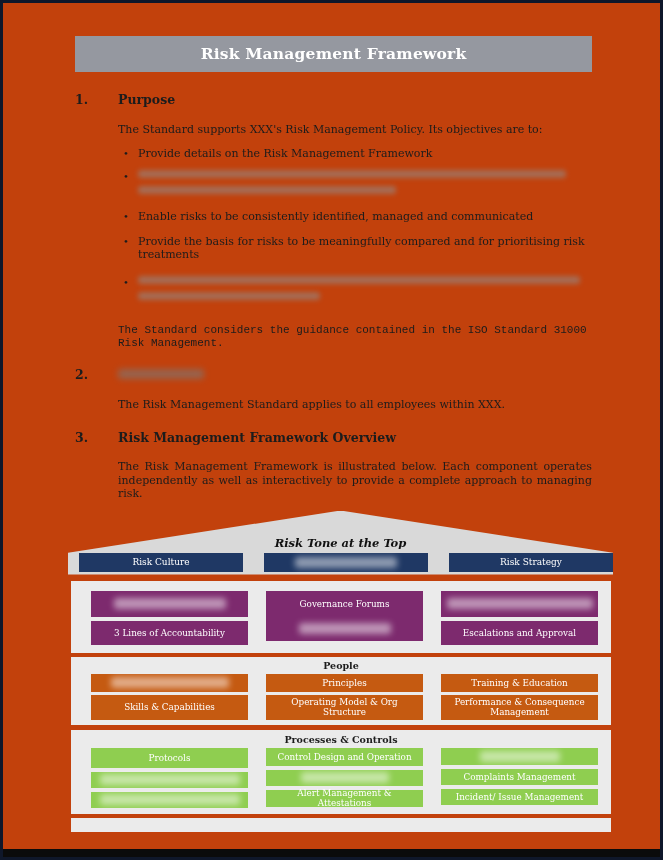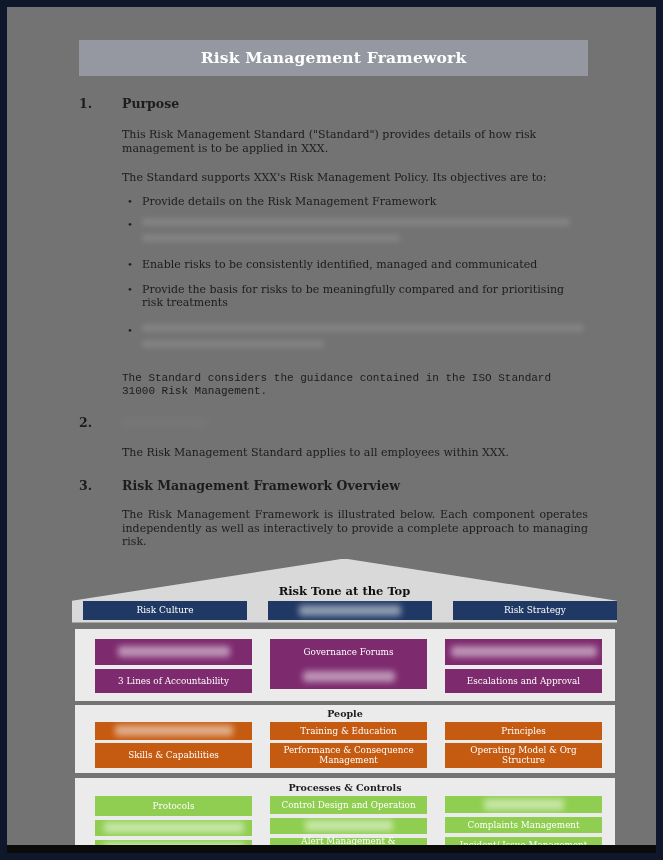--- a/index.html
+++ b/index.html
@@ -1,21 +1,21 @@
 <!DOCTYPE html>
 <html><head>
 <meta charset="utf-8">
 <style>
   html,body{margin:0;padding:0;background:#ffffff;}
   .photo{
     position:relative;
     width:663px;height:860px;
     box-sizing:border-box;
-    border:7px solid #0f172a;
-    background:#737373;
+    border:3px solid #0f172a;
+    background:#c2410c;
     font-family:"DejaVu Serif","Liberation Serif",serif;
     color:#1c1c1c;
     overflow:hidden;
   }
   .content{padding:33px 68px 0 72px;}
   
   .banner{
     height:36px;line-height:36px;
     background:#9598A0;
     text-align:center;color:#ffffff;
@@ -38,21 +38,21 @@
   .hblur{background:#7a7a7a;border-radius:3px;filter:blur(3px);opacity:.6;height:10px;width:86px;margin-top:2px;}
   .wblur{background:rgba(255,255,255,.5);border-radius:3px;filter:blur(3px);height:11px;}
   
   .diagram{position:relative;margin:10px 0 0 -7px;width:545px;}
   .roof{
     position:relative;height:64px;background:#D9D9D9;
     clip-path:polygon(50% 0,100% 66%,100% 100%,0 100%,0 66%);
   }
   .roof-label{
     position:absolute;left:0;right:0;bottom:25px;
-    text-align:center;font-weight:bold;font-size:11.5px;color:#111;
+    text-align:center;font-weight:bold;font-size:11.5px;color:#111;font-style:italic;
   }
   .navy-row{position:absolute;left:11px;bottom:3px;display:flex;gap:21px;}
   .navy-box{
     width:164px;height:19px;background:#1F3864;
     color:#fff;font-size:9px;display:flex;align-items:center;justify-content:center;
   }
   .panel{background:#EBEBEB;width:540px;margin-left:3px;box-sizing:border-box;}
   .panel .cols{display:flex;gap:18px;padding-left:20px;align-items:flex-start;}
   .col{display:flex;flex-direction:column;width:157px;flex:0 0 157px;}
   .cbox{
@@ -72,21 +72,20 @@
   <div class="content">
 
     <div class="banner">
       <span>Risk Management Framework</span>
     </div>
 
     <div class="sec-head">
       <span class="sec-num">1.</span>
       <span>Purpose</span>
     </div>
-    <div class="para" style="margin-top:17px;max-width:482px;">This Risk Management Standard ("Standard") provides details of how risk management is to be applied in XXX.</div>
     <div class="para" style="margin-top:16px;">The Standard supports XXX's Risk Management Policy. Its objectives are to:</div>
 
     <div class="bullets">
       <div class="bullet">
         <span class="dot">•</span>
         <span class="btext">Provide details on the Risk Management Framework</span>
       </div>
       <div class="bullet">
         <span class="dot">•</span>
         <span class="btext" style="width:440px;">
@@ -177,32 +176,32 @@
           <div class="col" style="gap:3px;">
             <div class="cbox orange" style="height:18px;">
               <span class="wblur" style="width:118px;"></span>
             </div>
             <div class="cbox orange" style="height:25px;">
               <span>Skills &amp; Capabilities</span>
             </div>
           </div>
           <div class="col" style="gap:3px;">
             <div class="cbox orange" style="height:18px;">
+              <span>Principles</span>
+            </div>
+            <div class="cbox orange" style="height:25px;">
+              <span>Operating Model &amp; Org Structure</span>
+            </div>
+          </div>
+          <div class="col" style="gap:3px;">
+            <div class="cbox orange" style="height:18px;">
               <span>Training &amp; Education</span>
             </div>
             <div class="cbox orange" style="height:25px;">
               <span>Performance &amp; Consequence Management</span>
-            </div>
-          </div>
-          <div class="col" style="gap:3px;">
-            <div class="cbox orange" style="height:18px;">
-              <span>Principles</span>
-            </div>
-            <div class="cbox orange" style="height:25px;">
-              <span>Operating Model &amp; Org Structure</span>
             </div>
           </div>
         </div>
       </div>
 
       <div class="panel" style="margin-top:5px;padding:4px 0 6px;">
         <div class="tier-header">Processes &amp; Controls</div>
         <div class="cols" style="margin-top:2px;">
           <div class="col" style="gap:4px;">
             <div class="cbox glight" style="height:20px;">

